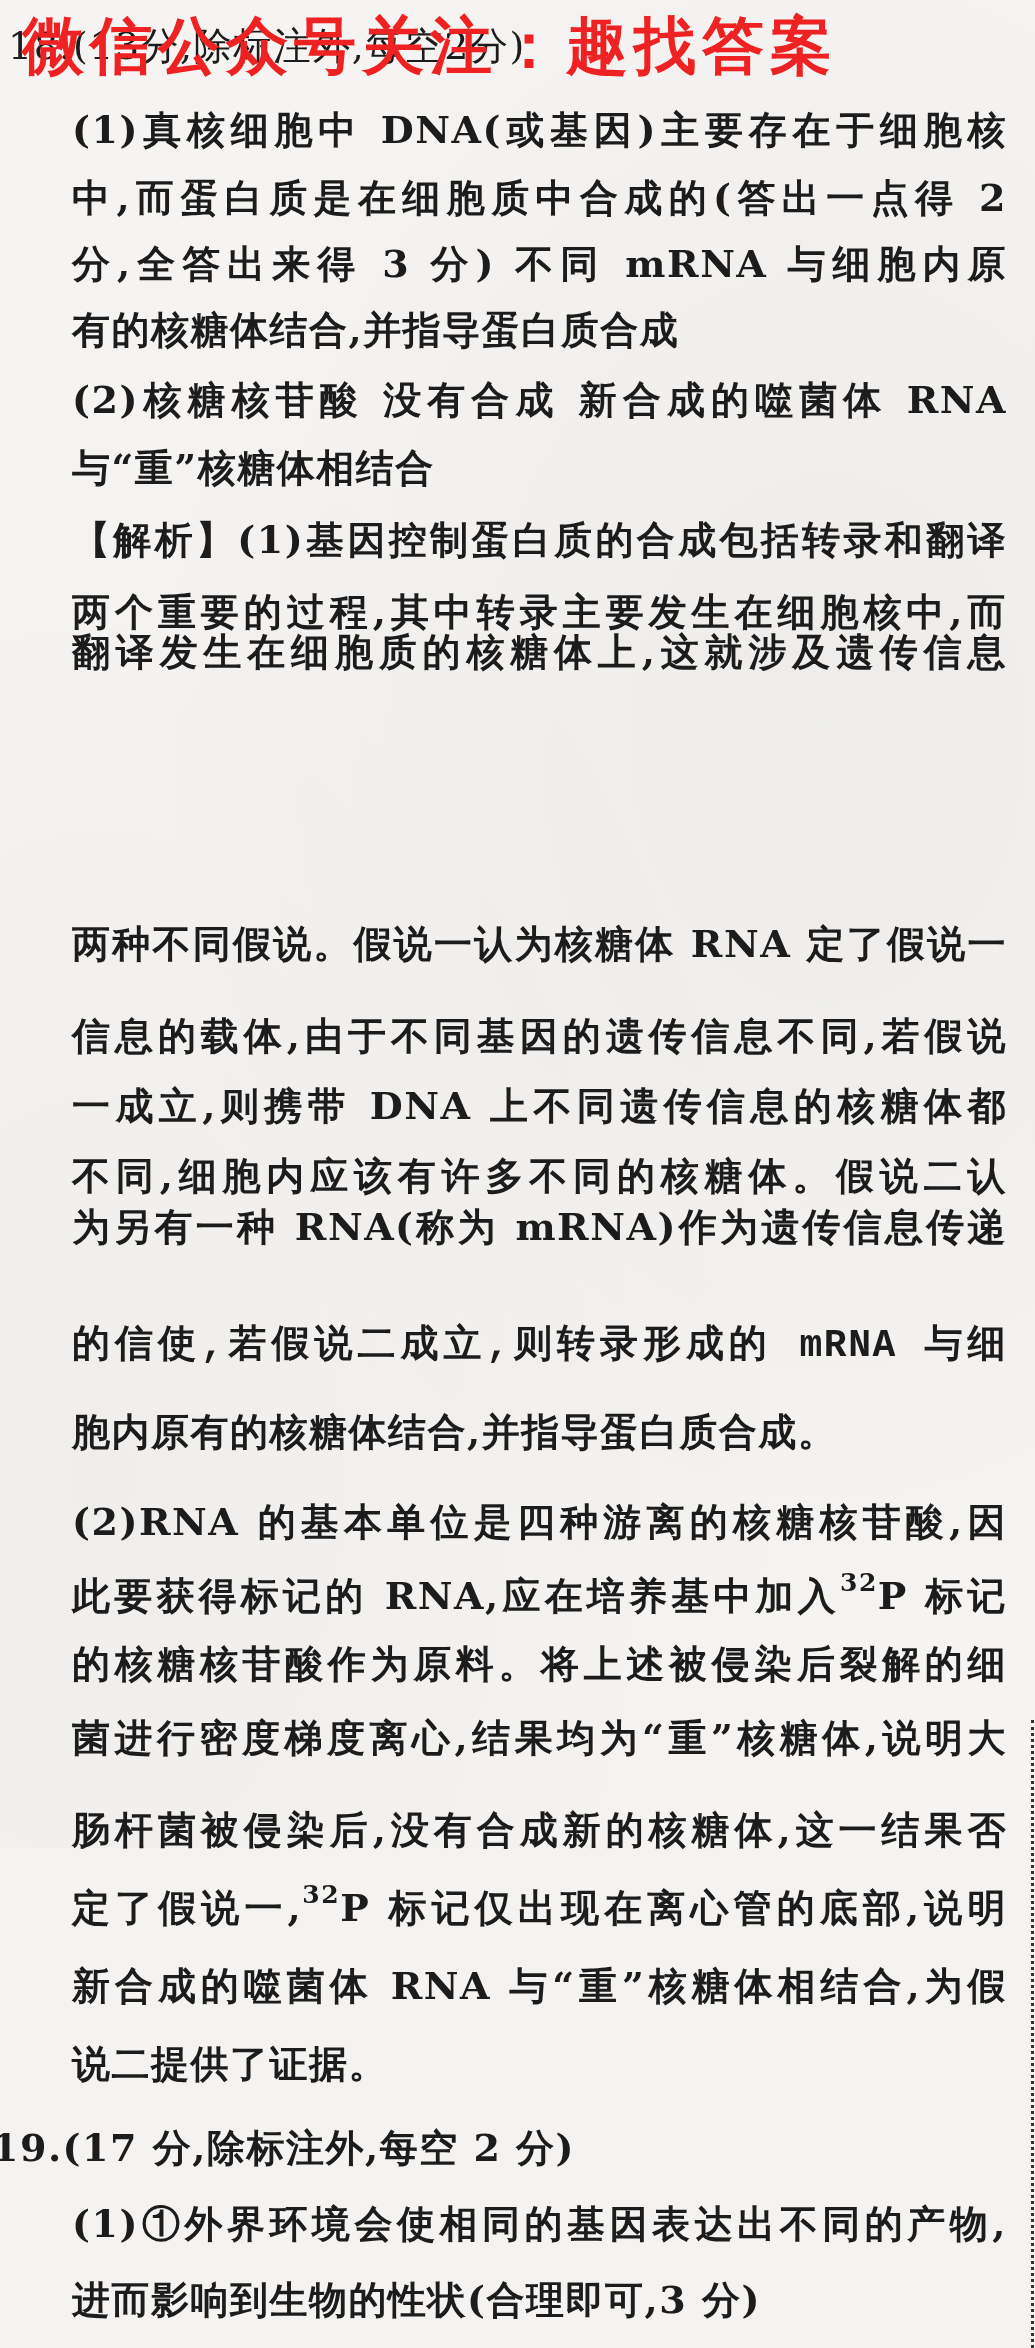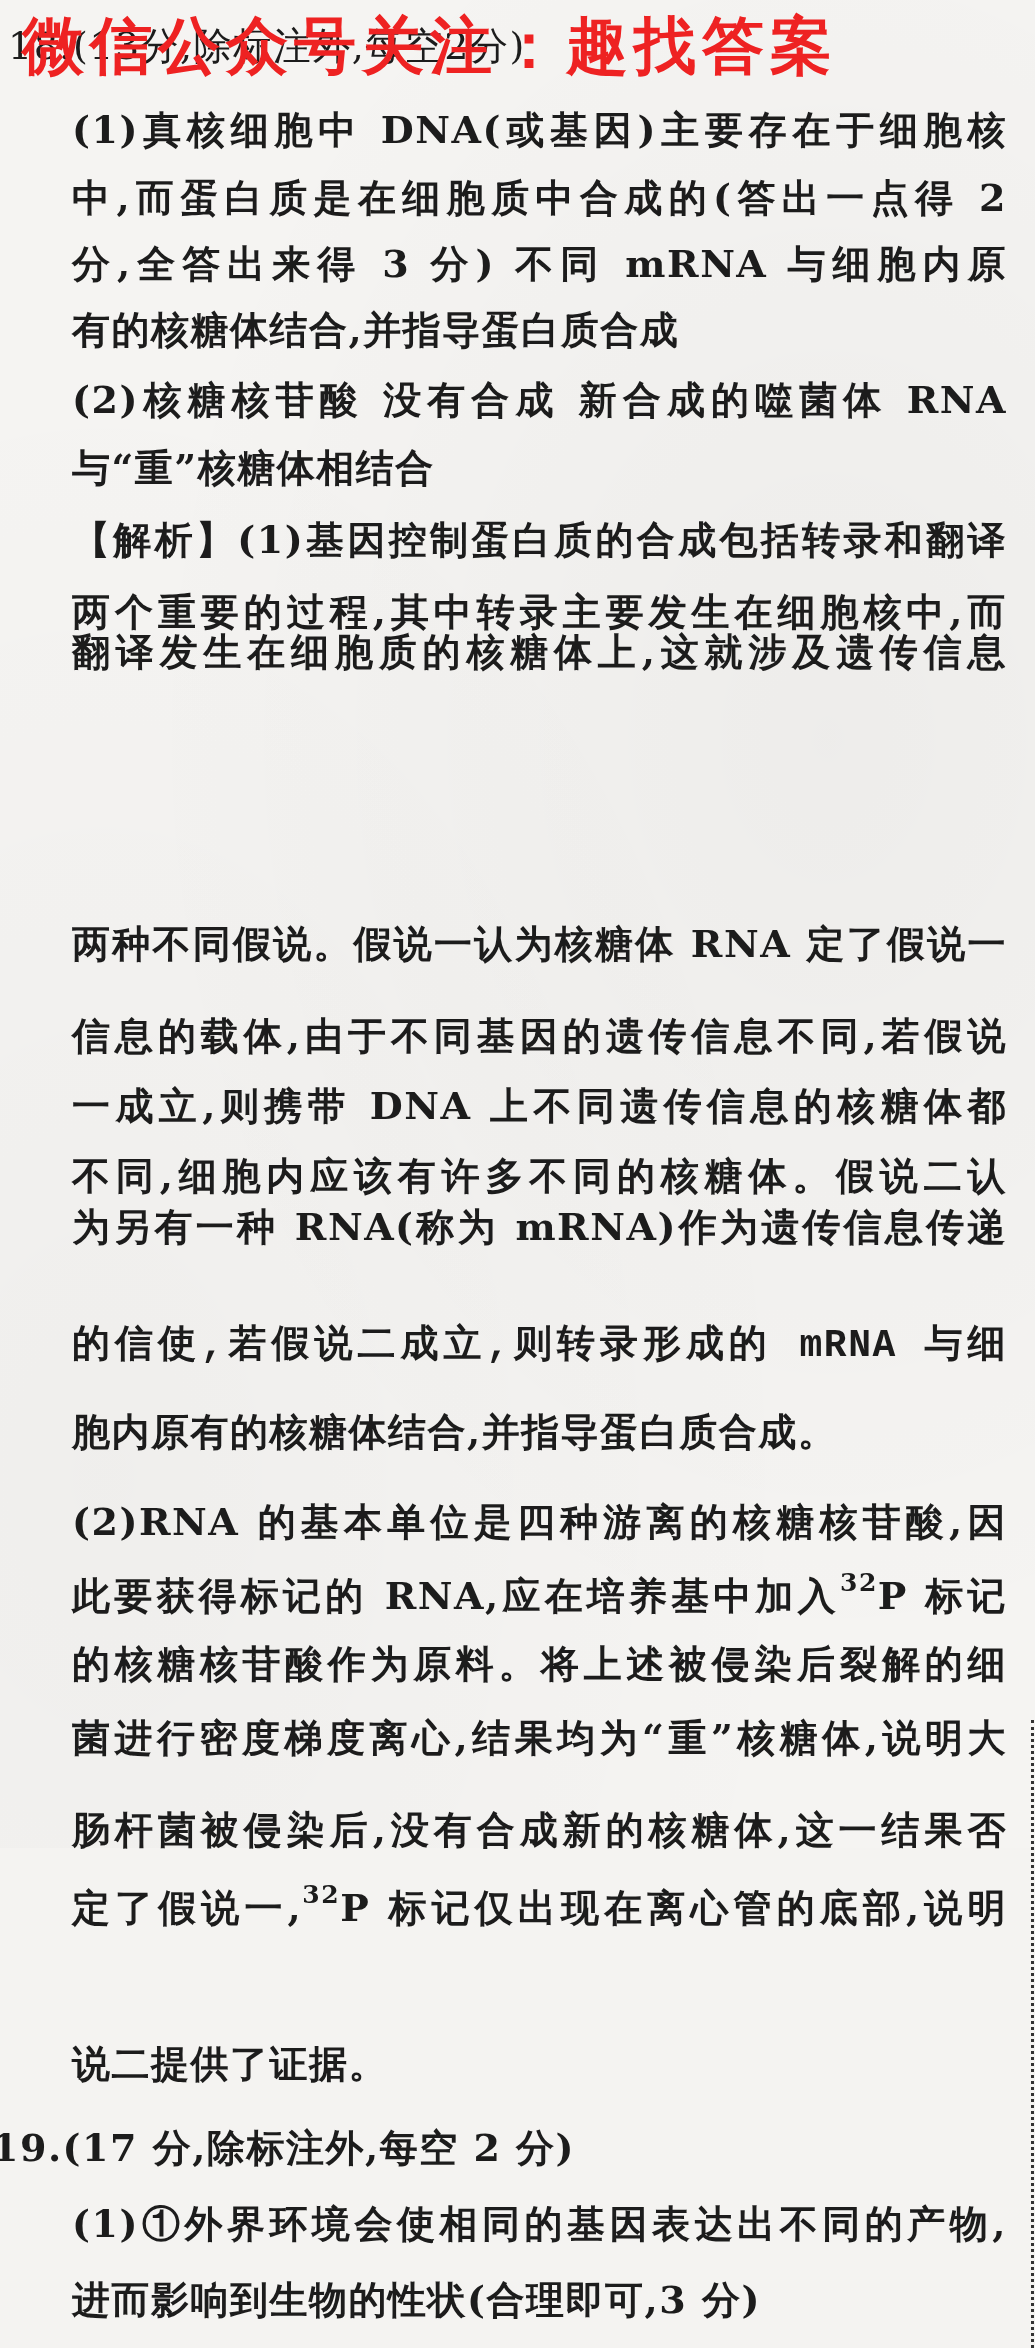--- a/index.html
+++ b/index.html
@@ -111,20 +111,21 @@
   </div>
 
   <div class="line" style="top:1640px;">的核糖核苷酸作为原料。将上述被侵染后裂解的细</div>
   <div class="line" style="top:1714px;">菌进行密度梯度离心,结果均为“重”核糖体,说明大</div>
   <div class="line" style="top:1806px;">肠杆菌被侵染后,没有合成新的核糖体,这一结果否</div>
 
   <div class="line" style="top:1884px;">
     <span>定了假说一,</span><sup class="iso">32</sup><span>P 标记仅出现在离心管的底部,说明</span>
   </div>
 
+  <div class="line" style="top:1962px;">新合成的噬菌体 RNA 与“重”核糖体相结合,为假</div>
   <div class="line short" style="top:2040px;">说二提供了证据。</div>
 
   <div class="line q19" style="top:2124px;">19.(17 分,除标注外,每空 2 分)</div>
   <div class="line" style="top:2200px;">(1)①外界环境会使相同的基因表达出不同的产物,</div>
   <div class="line short" style="top:2276px;">进而影响到生物的性状(合理即可,3 分)</div>
 
   <div class="cut-line"></div>
 </div>
 
 </body></html>

